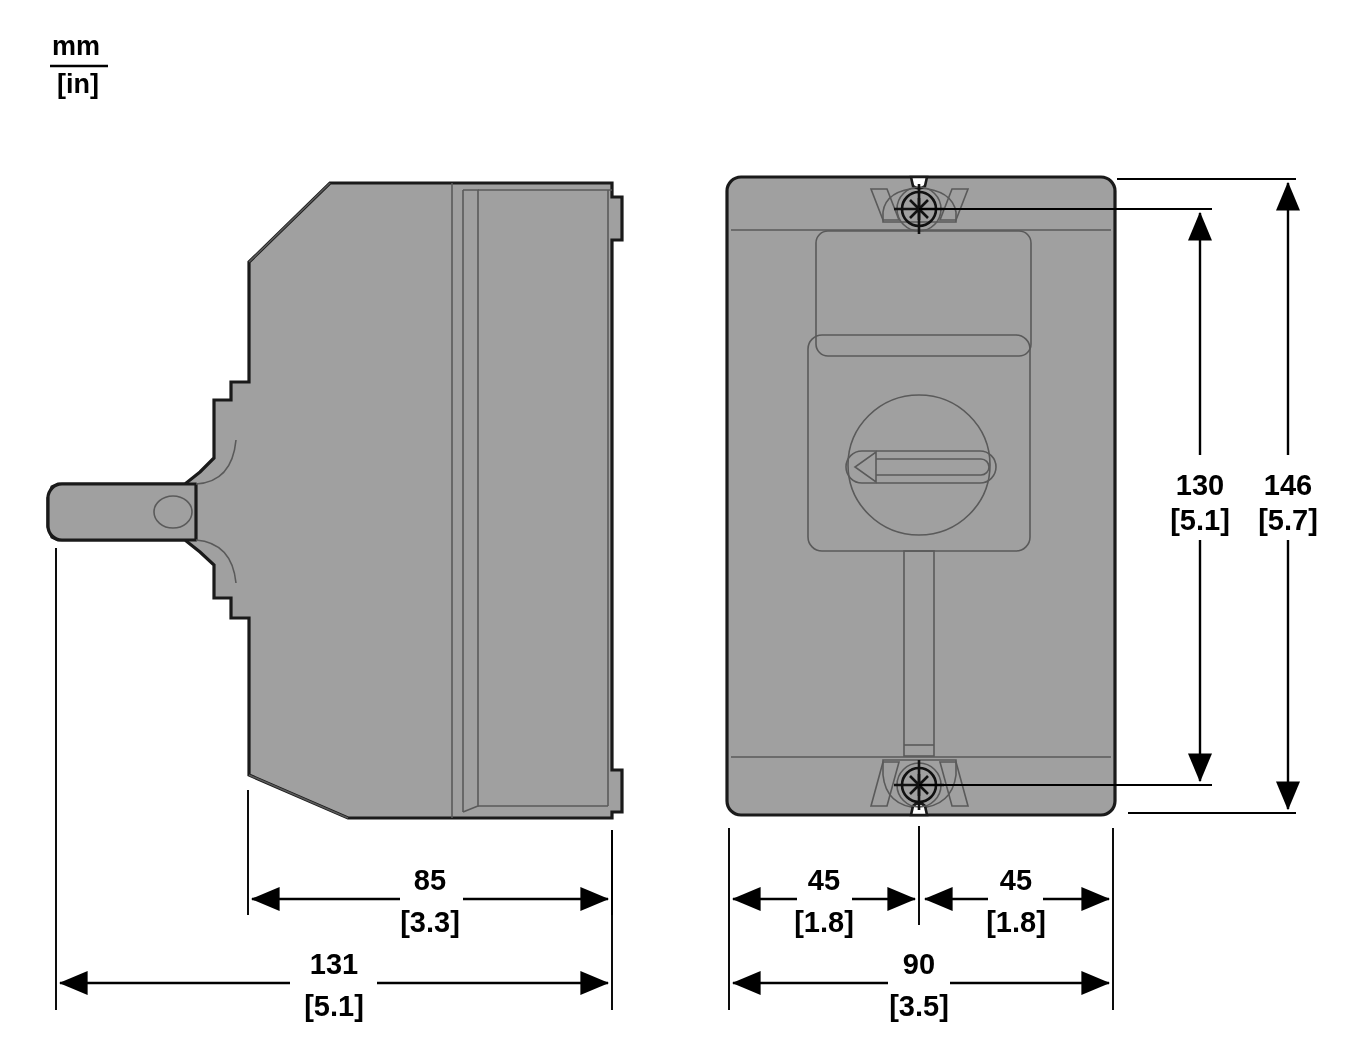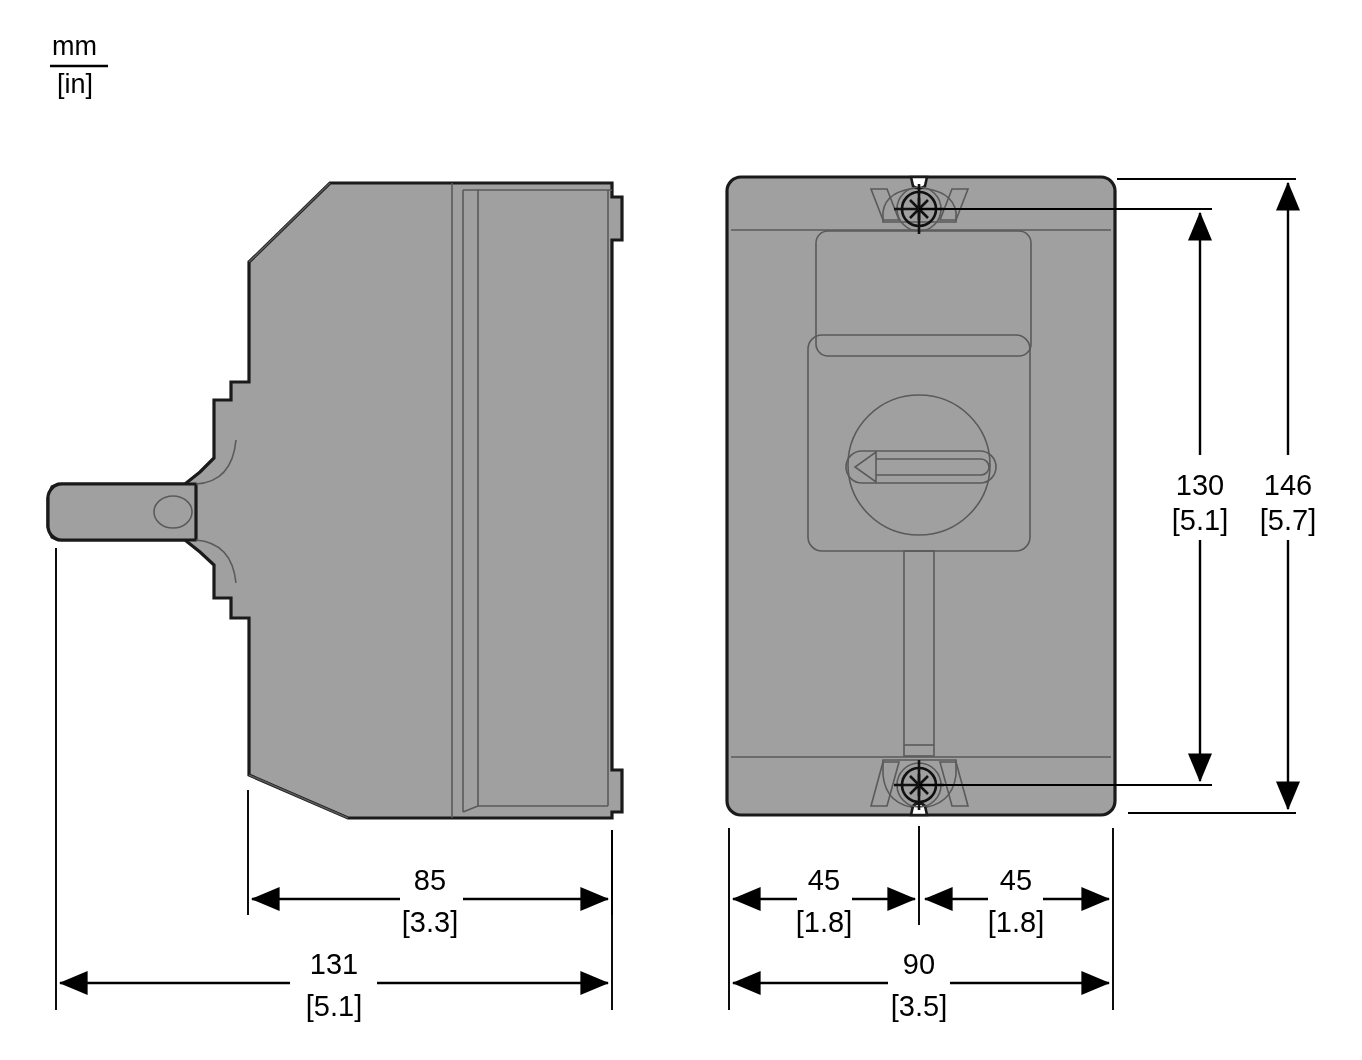--- a/index.html
+++ b/index.html
@@ -10,20 +10,21 @@
   body {
     width: 1362px;
     height: 1060px;
     font-family: "Liberation Sans", sans-serif;
     overflow: hidden;
   }
   #drawing-root {
     position: relative;
     width: 1362px;
     height: 1060px;
+    font-weight: bold;
   }
   svg.sheet {
     position: absolute;
     top: 0;
     left: 0;
     width: 1362px;
     height: 1060px;
     display: block;
   }
   text {

